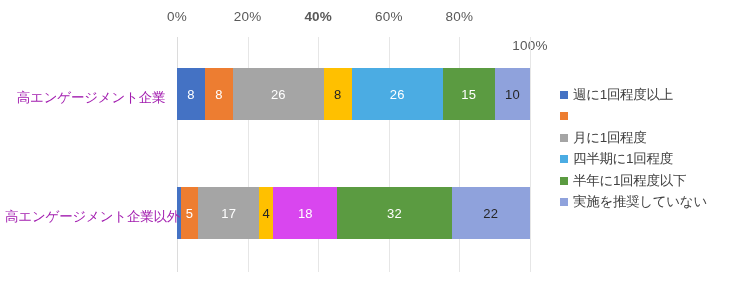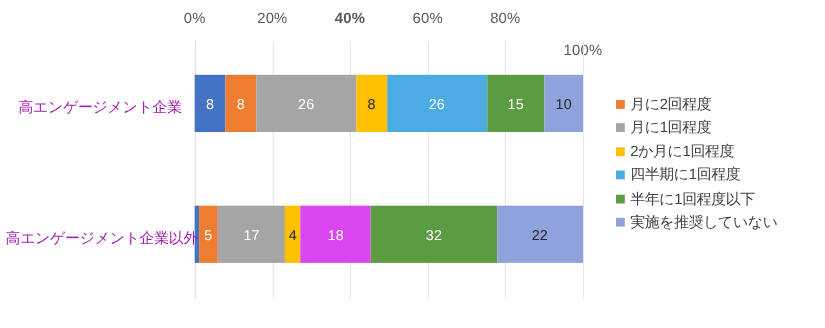--- a/index.html
+++ b/index.html
@@ -209,32 +209,31 @@
       </div>
   </div>
 
   <div class="cat-label-wrap">
       <div class="cat-label cat-0">高エンゲージメント企業</div>
       <div class="cat-label cat-1">高エンゲージメント企業以外</div>
     </div>
 
   <div class="legend" id="legend">
       <div class="legend-item">
+        <span class="legend-swatch" style="background: rgb(68, 114, 196);"></span>
+        <span class="legend-label">週に1回程度以上</span>
+      </div>
+      <div class="legend-item">
         <span class="legend-swatch" style="background: rgb(237, 125, 49);"></span>
-        <span class="legend-label">月に2回程度</span>
       </div>
       <div class="legend-item">
         <span class="legend-swatch" style="background: rgb(165, 165, 165);"></span>
         <span class="legend-label">月に1回程度</span>
       </div>
       <div class="legend-item">
-        <span class="legend-swatch" style="background: rgb(255, 192, 0);"></span>
-        <span class="legend-label">2か月に1回程度</span>
-      </div>
-      <div class="legend-item">
         <span class="legend-swatch" style="background: rgb(75, 172, 227);"></span>
         <span class="legend-label">四半期に1回程度</span>
       </div>
       <div class="legend-item">
         <span class="legend-swatch" style="background: rgb(91, 155, 65);"></span>
         <span class="legend-label">半年に1回程度以下</span>
       </div>
       <div class="legend-item">
         <span class="legend-swatch" style="background: rgb(143, 162, 220);"></span>
         <span class="legend-label">実施を推奨していない</span>

